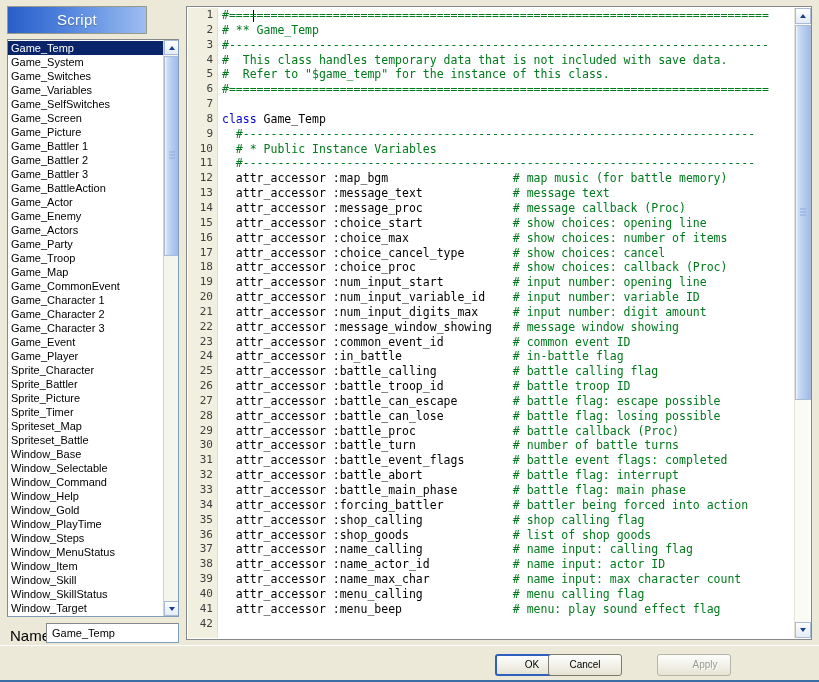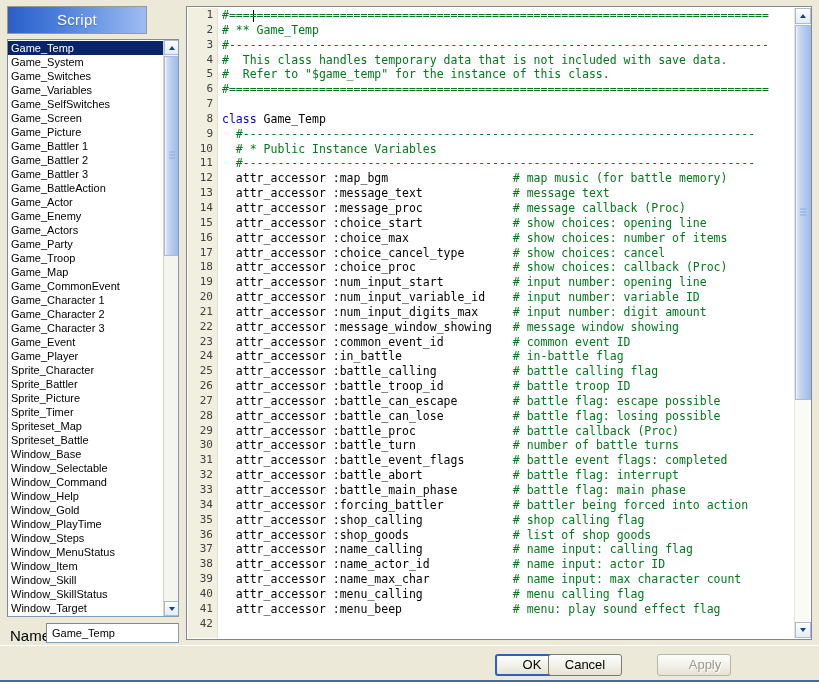--- a/index.html
+++ b/index.html
@@ -294,21 +294,21 @@
   .dlg-btn {
     position: absolute;
     top: 8px;
     width: 74px;
     height: 22px;
     box-sizing: border-box;
     background: linear-gradient(to bottom, #fdfdfd 0%, #f3f3ec 45%, #e6e3d3 100%);
     border: 1px solid #7b7b6e;
     border-radius: 3px;
     font-family: "Liberation Sans", sans-serif;
-    font-size: 13px;
+    font-size: 10px;
     color: #000;
     text-align: center;
     line-height: 20px;
     cursor: default;
   }
   .dlg-btn.default {
     border: 2px solid #2f5fbf;
     line-height: 18px;
   }
   .dlg-btn.disabled {

